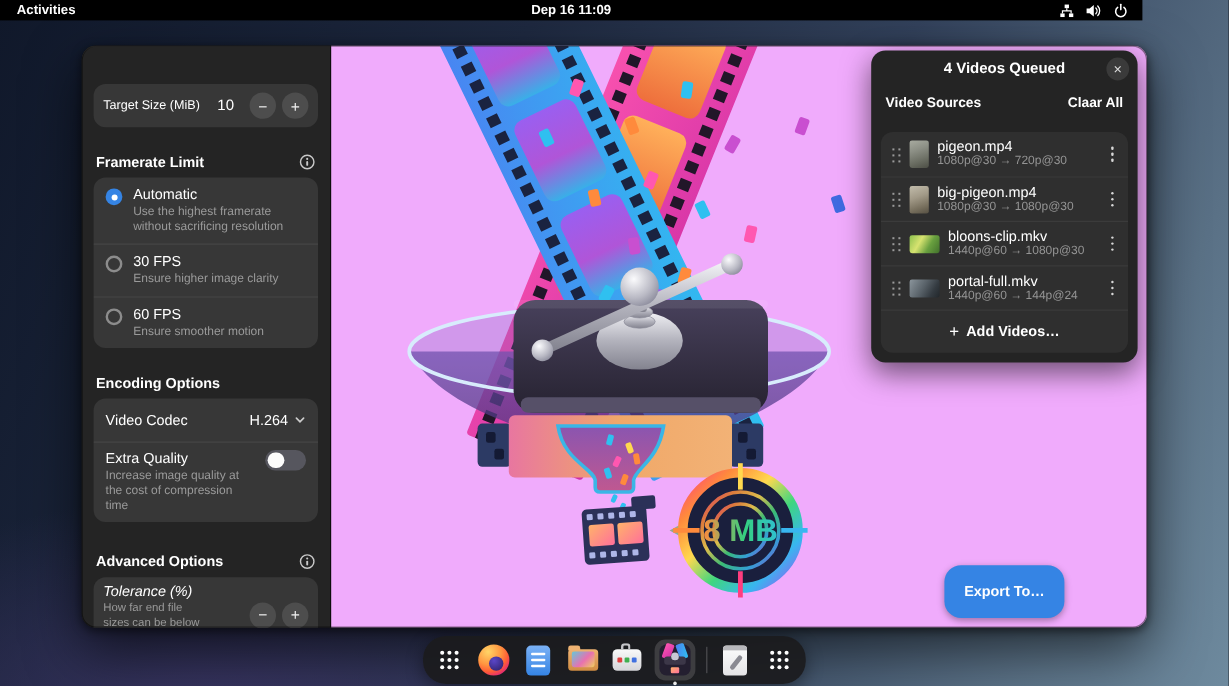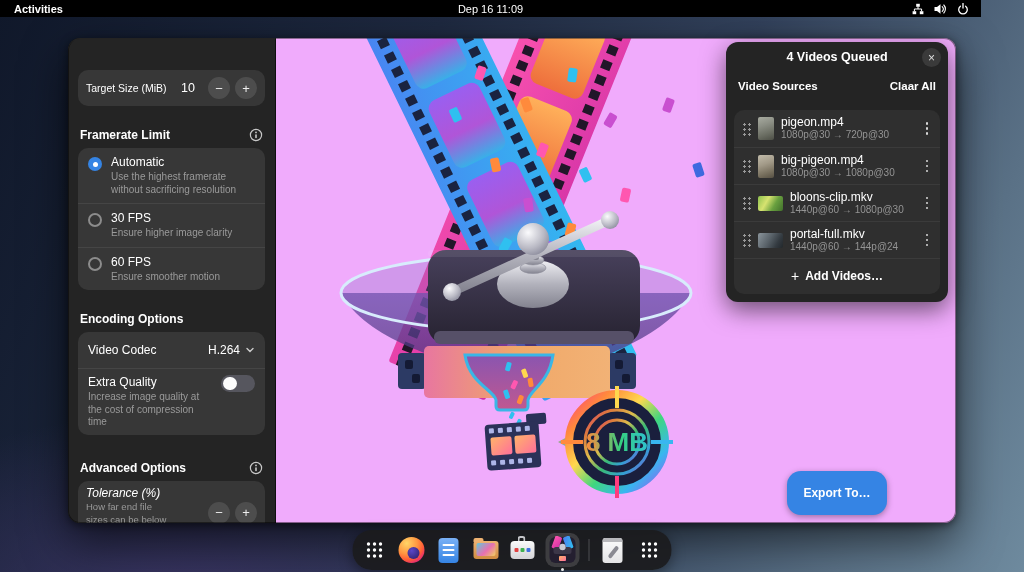--- a/index.html
+++ b/index.html
@@ -4,23 +4,23 @@
 <style>
   html,body{margin:0;padding:0;background:#000;}
   body{font-family:"Liberation Sans","DejaVu Sans",sans-serif;-webkit-font-smoothing:antialiased;}
   .screen{position:relative;width:1024px;height:572px;overflow:hidden;
     background:linear-gradient(115deg,#10182a 0%,#1e2940 35%,#33425c 60%,#5a7186 85%,#6e8a9e 100%);}
   .screen::before{content:"";position:absolute;inset:0;
     background:radial-gradient(ellipse 60% 55% at 18% 105%, rgba(62,54,104,.85), transparent 60%);pointer-events:none;}
 
   
   .topbar{position:absolute;left:0;top:0;width:952px;height:17px;background:#000;color:#fff;
-    display:flex;align-items:center;font-size:11px;z-index:50;padding-left:29px;}
+    display:flex;align-items:center;font-size:11px;z-index:50;}
   .tb-activities{position:absolute;left:14px;font-weight:600;}
-  .tb-clock{position:absolute;left:50%;transform:translateX(-50%);font-weight:400;}
+  .tb-clock{position:absolute;left:50%;transform:translateX(-50%);font-weight:700;}
   .tb-tray{position:absolute;right:12px;display:flex;gap:10px;align-items:center;}
   .tb-tray svg{display:block;}
 
   
   .window{position:absolute;left:68px;top:38px;width:888px;height:485px;border-radius:12px;
     overflow:hidden;display:flex;background:#181818;
     box-shadow:0 18px 45px rgba(0,0,0,.6),0 2px 8px rgba(0,0,0,.5);}
   .window::after{content:"";position:absolute;inset:0;border-radius:12px;
     box-shadow:inset 0 1px 0 rgba(255,255,255,.07), inset 0 0 0 1px rgba(0,0,0,.45);pointer-events:none;}
 

